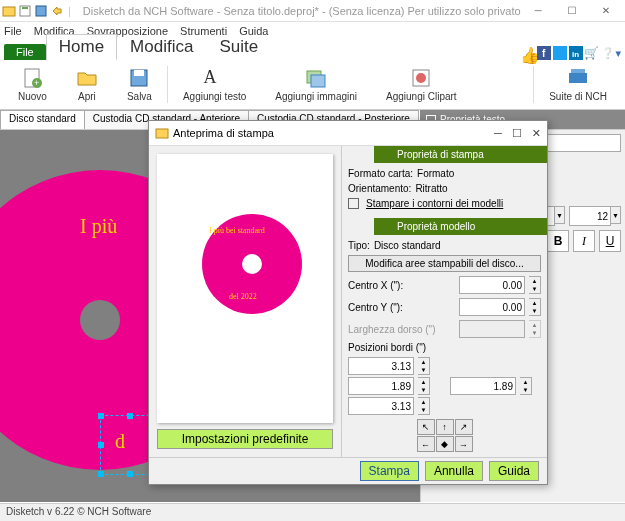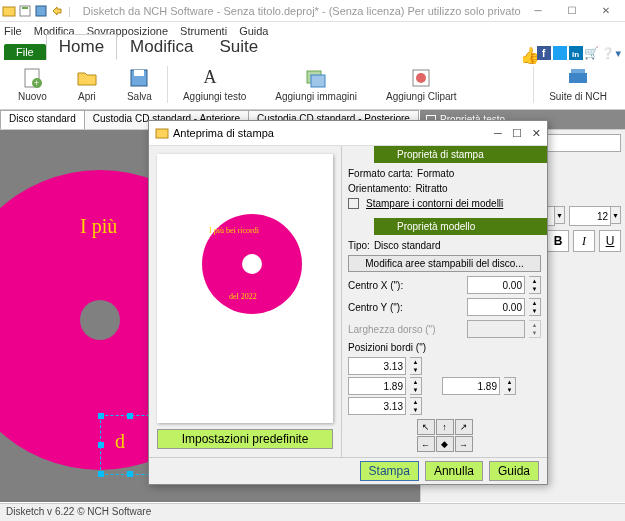--- a/index.html
+++ b/index.html
@@ -62,21 +62,21 @@
 .pv-t1 { position:absolute; left:52px; top:72px; color:#ffd400; font-size:8px; font-family:Georgia,serif; }
 .pv-t2 { position:absolute; left:72px; top:138px; color:#ffd400; font-size:8px; font-family:Georgia,serif; }
 .btn { border:1px solid #999; background:#bef264; font-size:12px; padding:2px 8px; }
 .btn.primary { border:1px solid #3a6fb0; color:#1a4d8a; }
 
 .props-pane { flex:1; background:#f0f0f0; border-left:1px solid #ccc; font-size:10px; overflow:hidden; }
 .sect-hdr { background:#4d7c0f; color:#fff; padding:3px 23px; font-size:10px;margin-left:32px; }
 .sect-body { padding:5px 6px; }
 .prow { display:flex; align-items:center; margin-bottom:4px; gap:4px; white-space:nowrap; }
 .prow label { flex:0 0 auto; }
-.num-in { width:58px; height:18px; border:1px solid #aaa; text-align:right; padding:0 2px; font-size:10px; }
+.num-in { width:66px; height:18px; border:1px solid #aaa; text-align:right; padding:0 2px; font-size:10px; }
 .spin { width:12px; height:18px; border:1px solid #aaa; border-left:none; display:flex; flex-direction:column; font-size:6px; }
 .spin div { flex:1; display:flex; align-items:center; justify-content:center; }
 .wide-btn { width:100%; border:1px solid #999; background:#e8e8e8; font-size:10px; padding:2px; text-align:center; margin-bottom:4px; }
 .chk { width:11px; height:11px; border:1px solid #666; display:inline-block; margin-right:3px; vertical-align:middle; }
 .underline { text-decoration: underline; }
 .arrow-grid { display:flex; flex-direction:column; align-items:center; gap:1px; margin-top:4px;}
 .arrow-row { display:flex; gap:1px; }
 .arrow-btn { width:18px; height:16px; border:1px solid #999; background:#e8e8e8; display:flex; align-items:center; justify-content:center; font-size:9px; }
 .dlg-footer { height:28px; border-top:1px solid #ccc; display:flex; align-items:center; justify-content:flex-end; gap:6px; padding:0 8px; }
 
@@ -287,21 +287,21 @@
       <span>─</span>
       <span>☐</span>
       <span>✕</span>
     </div>
   </div>
   <div class="dlg-body">
     <div class="preview-pane">
       <div class="preview-page">
         <div class="pv-disc"></div>
         <div class="pv-hole"></div>
-        <div class="pv-t1">I più bei ricordi</div>
+        <div class="pv-t1">I più bei standard</div>
         <div class="pv-t2">del 2022</div>
       </div>
       <button class="btn">Impostazioni predefinite</button>
     </div>
     <div class="props-pane">
       <div class="sect-hdr">Proprietà di stampa</div>
       <div class="sect-body">
         <div class="prow">
             <label>Formato carta:</label> 
             <span>Formato</span>

